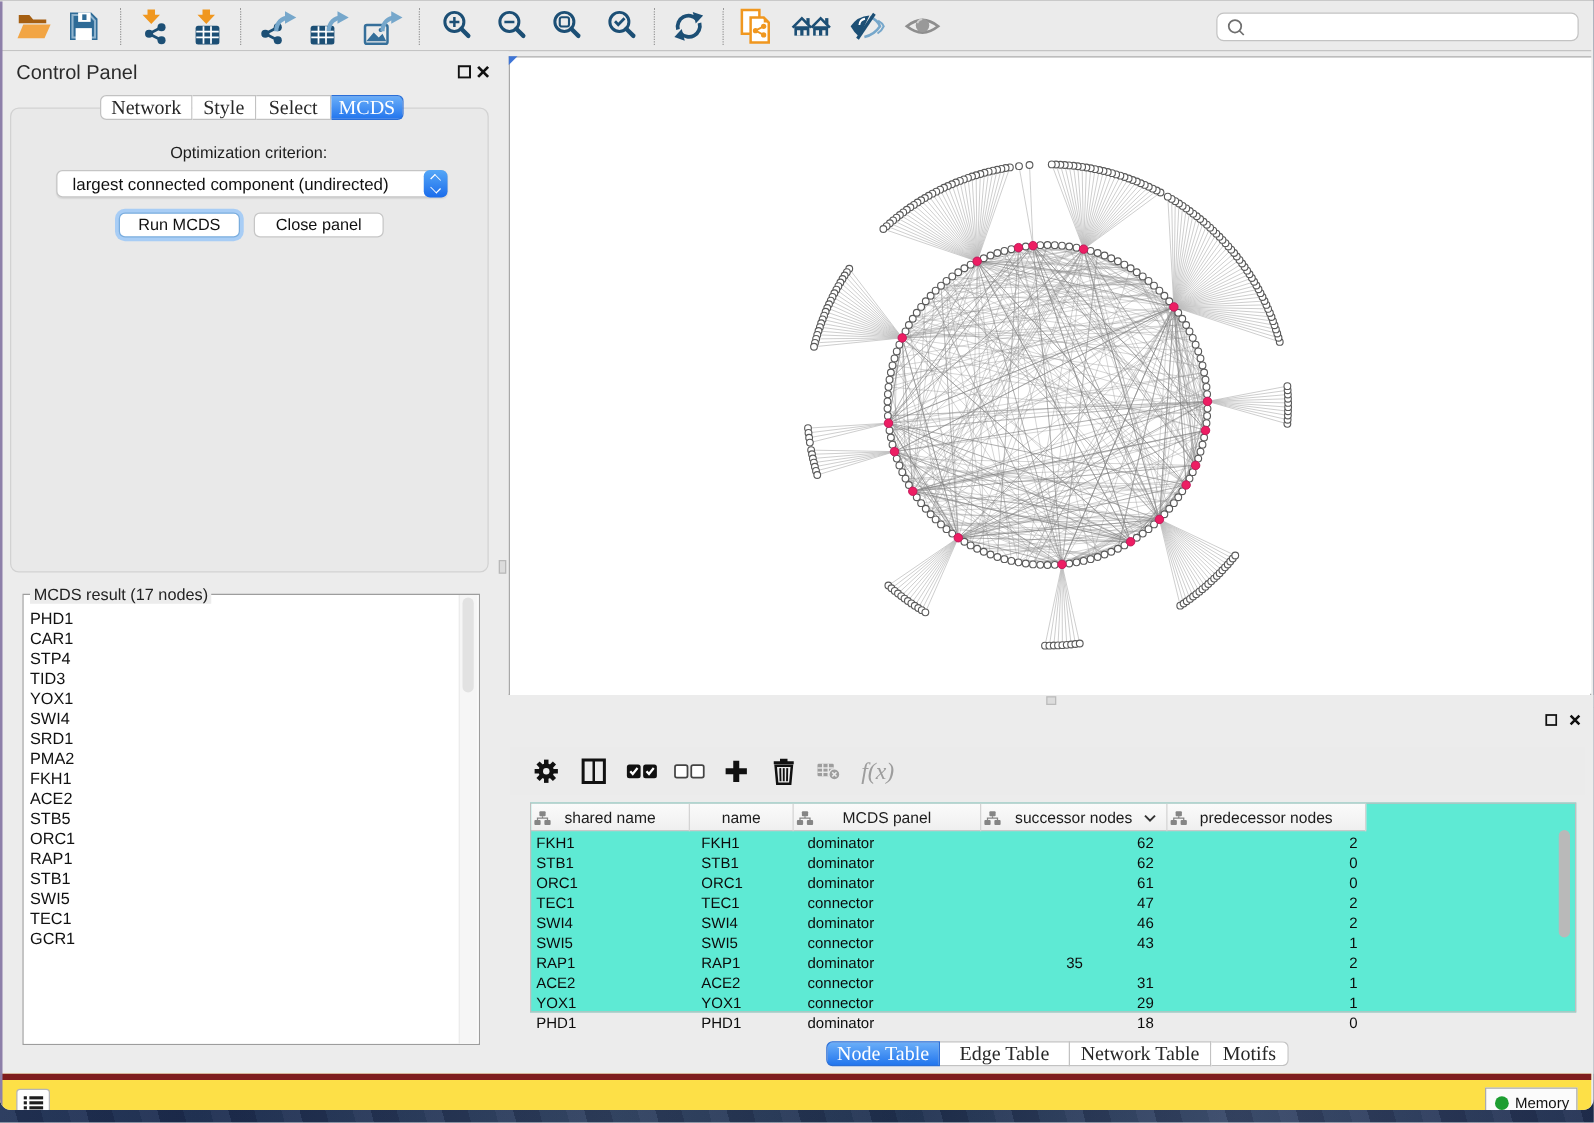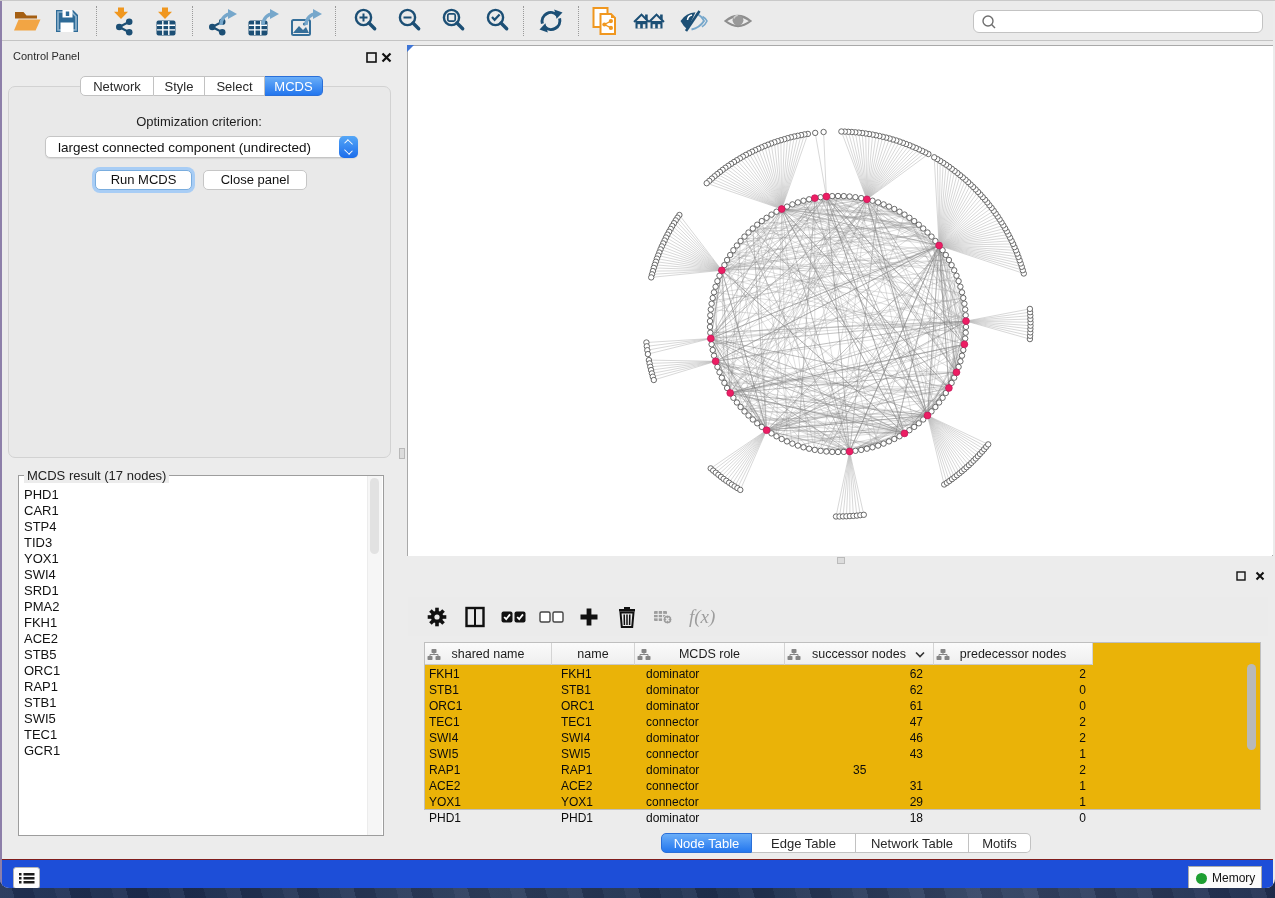--- a/index.html
+++ b/index.html
@@ -10,25 +10,25 @@
 #win { position:absolute; left:0; top:0; width:1275px; height:888px; background:#ececec;
   border-top:1px solid #c9c9c9;
   border-radius:0 0 9px 9px; overflow:hidden; }
 #leftborder { position:absolute; left:0; top:0; width:2px; height:888px; background:#8d7fa9; z-index:50; }
 
 #toolbar { position:absolute; left:0; top:0; width:1273px; height:40px; background:#ebebeb; border-bottom:1px solid #c4c4c4; }
 .sep { position:absolute; top:5px; height:30px; width:0; border-left:1px dotted #9a9a9a; }
 #searchbox { position:absolute; left:973px; top:9px; width:290px; height:23px; background:#fff; border:1px solid #c3c3c3; border-radius:6px; }
 
 #cpanel { position:absolute; left:0; top:40px; width:398px; height:818px; background:#ececec; }
-#cp-title { position:absolute; left:13px; top:9px; font-size:11px; color:#2b2b2b; }
+#cp-title { position:absolute; left:13px; top:9px; font-size:16px; color:#2b2b2b; }
 .winbtn { position:absolute; top:10px; font-size:11px; color:#111; }
 #cp-box { position:absolute; left:8px; top:45px; width:383px; height:372px; background:#e9e9e9; border:1px solid #d2d2d2; border-radius:7px; }
 .tabbar { position:absolute; display:flex; height:20px; }
-.tab { height:20px; line-height:19px; font-size:13px; color:#282828; background:#fff; border:1px solid #c2c2c2; border-left:none; padding:0; text-align:center; white-space:nowrap; overflow:hidden; }
+.tab { height:20px; line-height:19px; font-size:16px; color:#282828; background:#fff; border:1px solid #c2c2c2; border-left:none; padding:0; text-align:center; white-space:nowrap; overflow:hidden;font-family:Liberation Serif, serif; }
 .tab.first { border-left:1px solid #c2c2c2; border-radius:5px 0 0 5px; }
 .tab.last { border-radius:0 5px 5px 0; }
 .tab.sel { background:linear-gradient(#6aaef8,#2376ee); color:#fff; border-color:#2a6fd8; }
 #opt-label { position:absolute; left:0; top:73px; width:100%; text-align:center; font-size:13px; color:#1d1d1d; }
 #combo { position:absolute; left:45px; top:95px; width:313px; height:22px; background:#fff; border:1px solid #c5c5c5; border-radius:5px; box-shadow:0 1px 1px rgba(0,0,0,.08); }
 #combo .txt { position:absolute; left:12px; top:3px; font-size:13.5px; color:#111; }
 #combo .spin { position:absolute; right:-1px; top:-1px; width:19px; height:22px; border-radius:5px; background:linear-gradient(#55a7f7,#1b6ceb); }
 #combo .spin:before { content:""; position:absolute; left:6px; top:4px; width:6px; height:6px; border-left:1.8px solid #fff; border-top:1.8px solid #fff; transform:rotate(45deg) scale(1,.75); }
 #combo .spin:after { content:""; position:absolute; left:6px; bottom:4px; width:6px; height:6px; border-right:1.8px solid #fff; border-bottom:1.8px solid #fff; transform:rotate(45deg) scale(1,.75); }
 .btn { position:absolute; height:20px; background:#fff; border:1px solid #c6c6c6; border-radius:5px; font-size:13px; color:#111; text-align:center; line-height:18px; }
@@ -50,33 +50,33 @@
 #nf-title .t { position:absolute; left:136px; top:2px; width:100%; text-align:center; font-size:13px; color:#2e2e2e; }
 .light { position:absolute; top:3px; width:12px; height:12px; border-radius:50%; }
 #nf-corner { position:absolute; left:-1px; top:-1px; width:0; height:0; border-top:7px solid #3e75d6; border-right:7px solid transparent; }
 #netcanvas { position:absolute; left:0; top:20px; width:864px; height:490px; background:#fff; overflow:hidden; }
 
 #hdiv { position:absolute; left:407px; top:555px; width:868px; height:10px; background:#ececec; }
 #hdiv-grip { position:absolute; left:430px; top:1px; width:8px; height:7px; background:#dcdcdc; border:1px solid #bbb; }
 #tpanel { position:absolute; left:399px; top:565px; width:876px; height:293px; background:#ececec; }
 #tp-title { position:absolute; left:18px; top:9px; font-size:13px; color:#2b2b2b;margin-top:21px; }
 #tp-toolbar { position:absolute; left:9px; top:31px; width:860px; height:39px; background:#ebebeb; }
-#tp-scroll { position:absolute; left:25px; top:76px; width:837px; height:168px; background:#eab308; border:1px solid #bfbfbf; }
+#tp-scroll { position:absolute; left:25px; top:76px; width:837px; height:168px; background:#5eead4; border:1px solid #bfbfbf; }
 #thead { position:absolute; left:0; top:0; width:668px; height:22px; background:linear-gradient(#fbfbfb,#efefef); border-bottom:1px solid #c9c9c9; }
 #thead .hcol { position:absolute; top:0; height:22px; border-right:1px solid #d4d4d4; }
 #thead .hlab { position:absolute; top:4px; width:100%; text-align:center; font-size:12.5px; color:#1c1c1c; }
 .hicon { position:absolute; top:5px; }
 .row { position:absolute; left:0; width:100%; height:16px; font-size:12px; color:#0c0c0c; }
 .row span { position:absolute; top:1px; }
 #tscroll-thumb { position:absolute; right:4px; top:21px; width:9px; height:86px; background:#b9b9b9; border-radius:5px; }
 
 #btabs { position:absolute; left:262px; top:267px; height:20px; display:flex; }
 #btabs .tab { line-height:19px; }
 
-#statusbar { position:absolute; left:0; top:858px; width:1273px; height:30px; background:#1d4ed8; border-top:1px solid #7f1d1d; }
+#statusbar { position:absolute; left:0; top:858px; width:1273px; height:30px; background:#fde047; border-top:5px solid #7f1d1d; }
 #lbtn { position:absolute; left:13px; top:7px; width:27px; height:22px; background:#fdfdfd; border:1px solid #b5b5b5; border-radius:3px; }
 #membtn { position:absolute; right:11px; top:6px; width:74px; height:23px; background:#fbfbfb; border:1px solid #ababab; font-size:12px; color:#111; }
 #membtn .dot { position:absolute; left:7px; top:6px; width:11px; height:11px; border-radius:50%; background:#1d9e31; }
 #membtn .t { position:absolute; left:23px; top:4px; }
 </style>
 </head>
 <body>
 <div id="win">
 <div id="leftborder"></div>
   <div id="toolbar">
@@ -1303,21 +1303,21 @@
               <rect x="4.5" y="1" width="5" height="4" rx="0.8"></rect>
               <rect x="0.5" y="8" width="5" height="4" rx="0.8"></rect>
               <rect x="8.5" y="8" width="5" height="4" rx="0.8"></rect>
             </g>
             <path d="M7,5 V6.5 M3,8 V6.5 H11 V8" fill="none" stroke="#858585" stroke-width="1"></path>
           </svg>
           <div class="hcol" style="left:127px;width:83px">
             <div class="hlab">name</div>
           </div>
           <div class="hcol" style="left:210px;width:150px">
-            <div class="hlab">MCDS role</div>
+            <div class="hlab">MCDS panel</div>
           </div>
           <svg class="hicon" style="left:212px" width="14" height="13">
             <g fill="#858585">
               <rect x="4.5" y="1" width="5" height="4" rx="0.8"></rect>
               <rect x="0.5" y="8" width="5" height="4" rx="0.8"></rect>
               <rect x="8.5" y="8" width="5" height="4" rx="0.8"></rect>
             </g>
             <path d="M7,5 V6.5 M3,8 V6.5 H11 V8" fill="none" stroke="#858585" stroke-width="1"></path>
           </svg>
           <div class="hcol" style="left:360px;width:149px">

